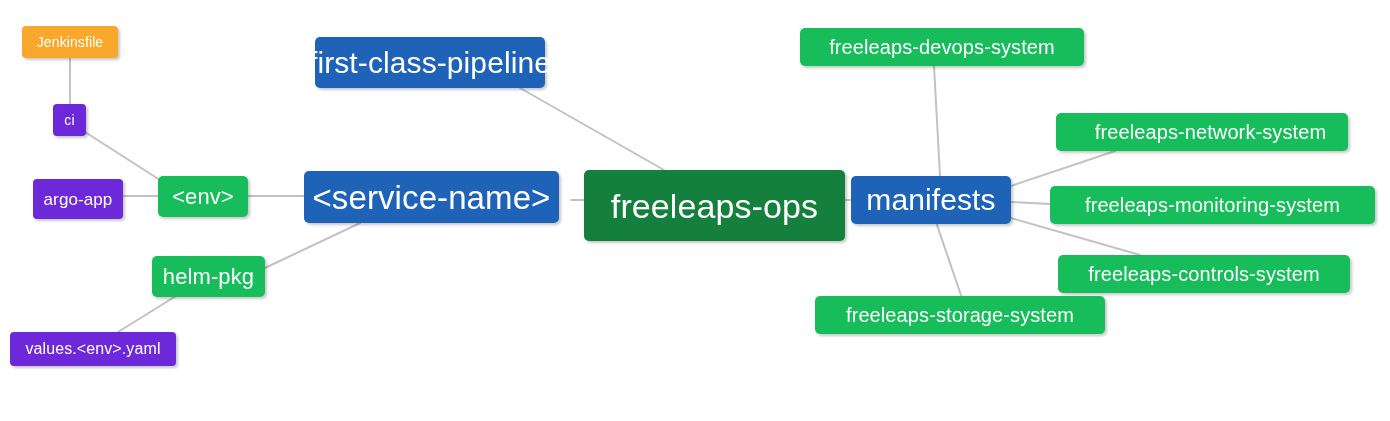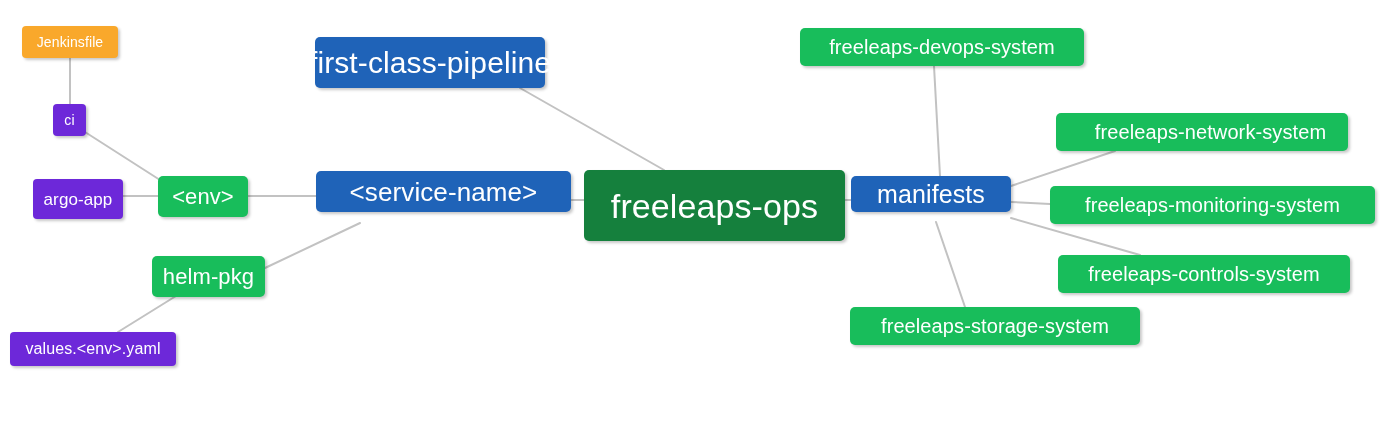--- a/index.html
+++ b/index.html
@@ -91,38 +91,38 @@
       </div>
       <div class="node c-green r-md" style="left: 152px; top: 256px; width: 113px; height: 41px; font-size: 22px;">
         <span class="node-label">helm-pkg</span>
       </div>
       <div class="node c-red r-sm" style="left: 10px; top: 332px; width: 166px; height: 34px; font-size: 16px;">
         <span class="node-label">values.&lt;env&gt;.yaml</span>
       </div>
       <div class="node c-blue r-md" style="left: 315px; top: 37px; width: 230px; height: 51px; font-size: 30px;">
         <span class="node-label">first-class-pipeline</span>
       </div>
-      <div class="node c-blue r-md" style="left: 316px; top: 171px; width: 255px; height: 41px; font-size: 26px;">
+      <div class="node c-blue r-md" style="left: 304px; top: 171px; width: 255px; height: 52px; font-size: 33px;">
         <span class="node-label">&lt;service-name&gt;</span>
       </div>
       <div class="node c-root r-md" style="left: 584px; top: 170px; width: 261px; height: 71px; font-size: 34px;">
         <span class="node-label">freeleaps-ops</span>
       </div>
-      <div class="node c-blue r-md" style="left: 851px; top: 176px; width: 160px; height: 36px; font-size: 25px;">
+      <div class="node c-blue r-md" style="left: 851px; top: 176px; width: 160px; height: 48px; font-size: 30px;">
         <span class="node-label">manifests</span>
       </div>
       <div class="node c-green r-md" style="left: 800px; top: 28px; width: 284px; height: 38px; font-size: 20px;">
         <span class="node-label">freeleaps-devops-system</span>
       </div>
       <div class="node c-green r-md" style="left: 1056px; top: 113px; width: 292px; height: 38px; font-size: 20px; padding-left: 17px;">
         <span class="node-label">freeleaps-network-system</span>
       </div>
       <div class="node c-green r-md" style="left: 1050px; top: 186px; width: 325px; height: 38px; font-size: 20px;">
         <span class="node-label">freeleaps-monitoring-system</span>
       </div>
       <div class="node c-green r-md" style="left: 1058px; top: 255px; width: 292px; height: 38px; font-size: 20px;">
         <span class="node-label">freeleaps-controls-system</span>
       </div>
-      <div class="node c-green r-md" style="left: 815px; top: 307px; width: 290px; height: 38px; font-size: 20px; margin-left: 35px;">
+      <div class="node c-green r-md" style="left: 815px; top: 296px; width: 290px; height: 38px; font-size: 20px;">
         <span class="node-label">freeleaps-storage-system</span>
       </div>
     </div>
 </div>
 
 </body></html>

